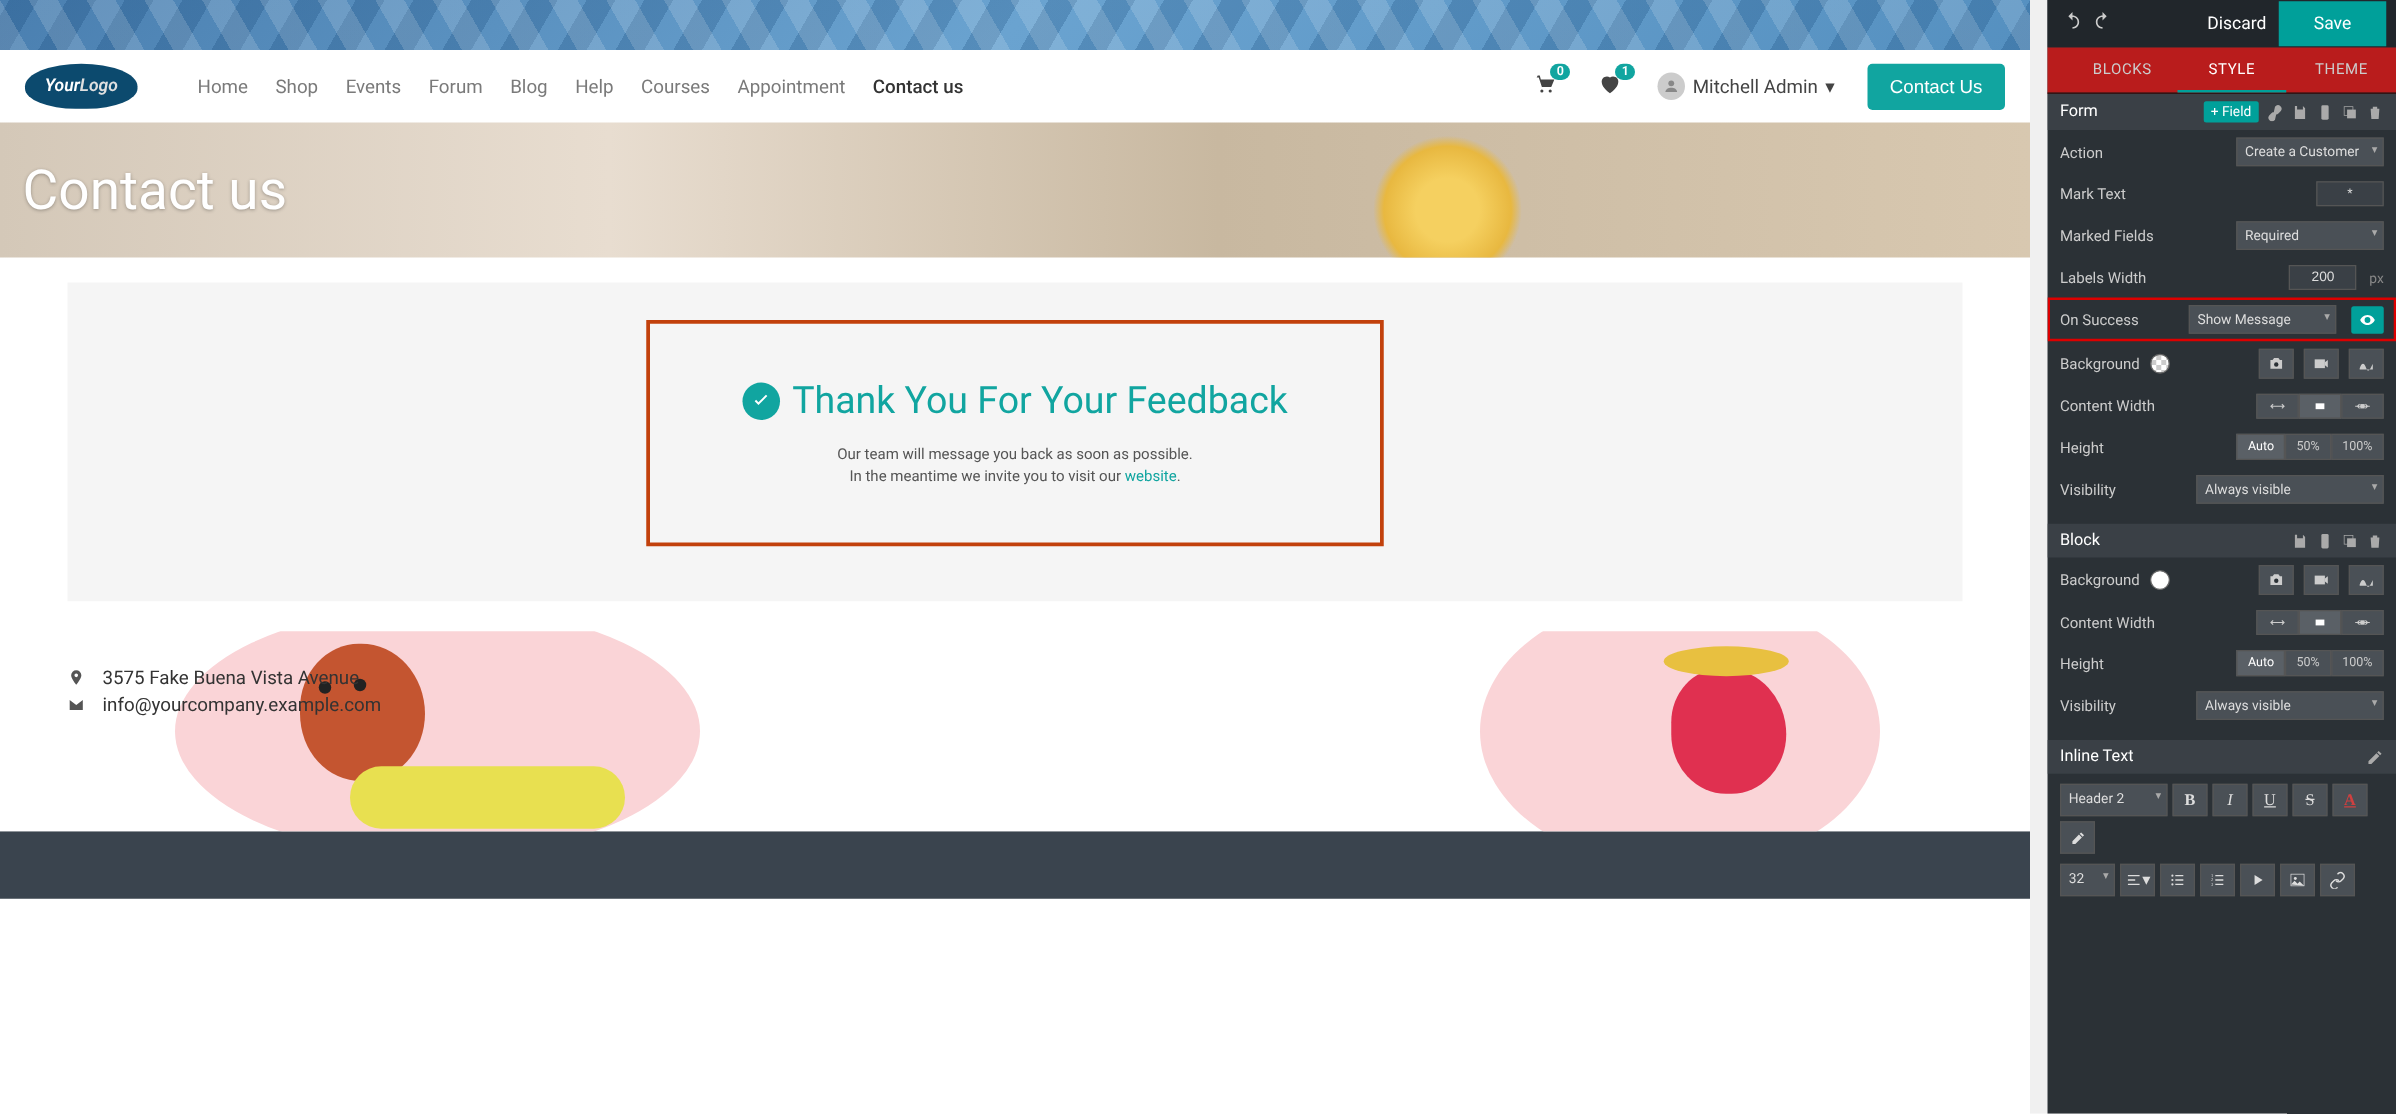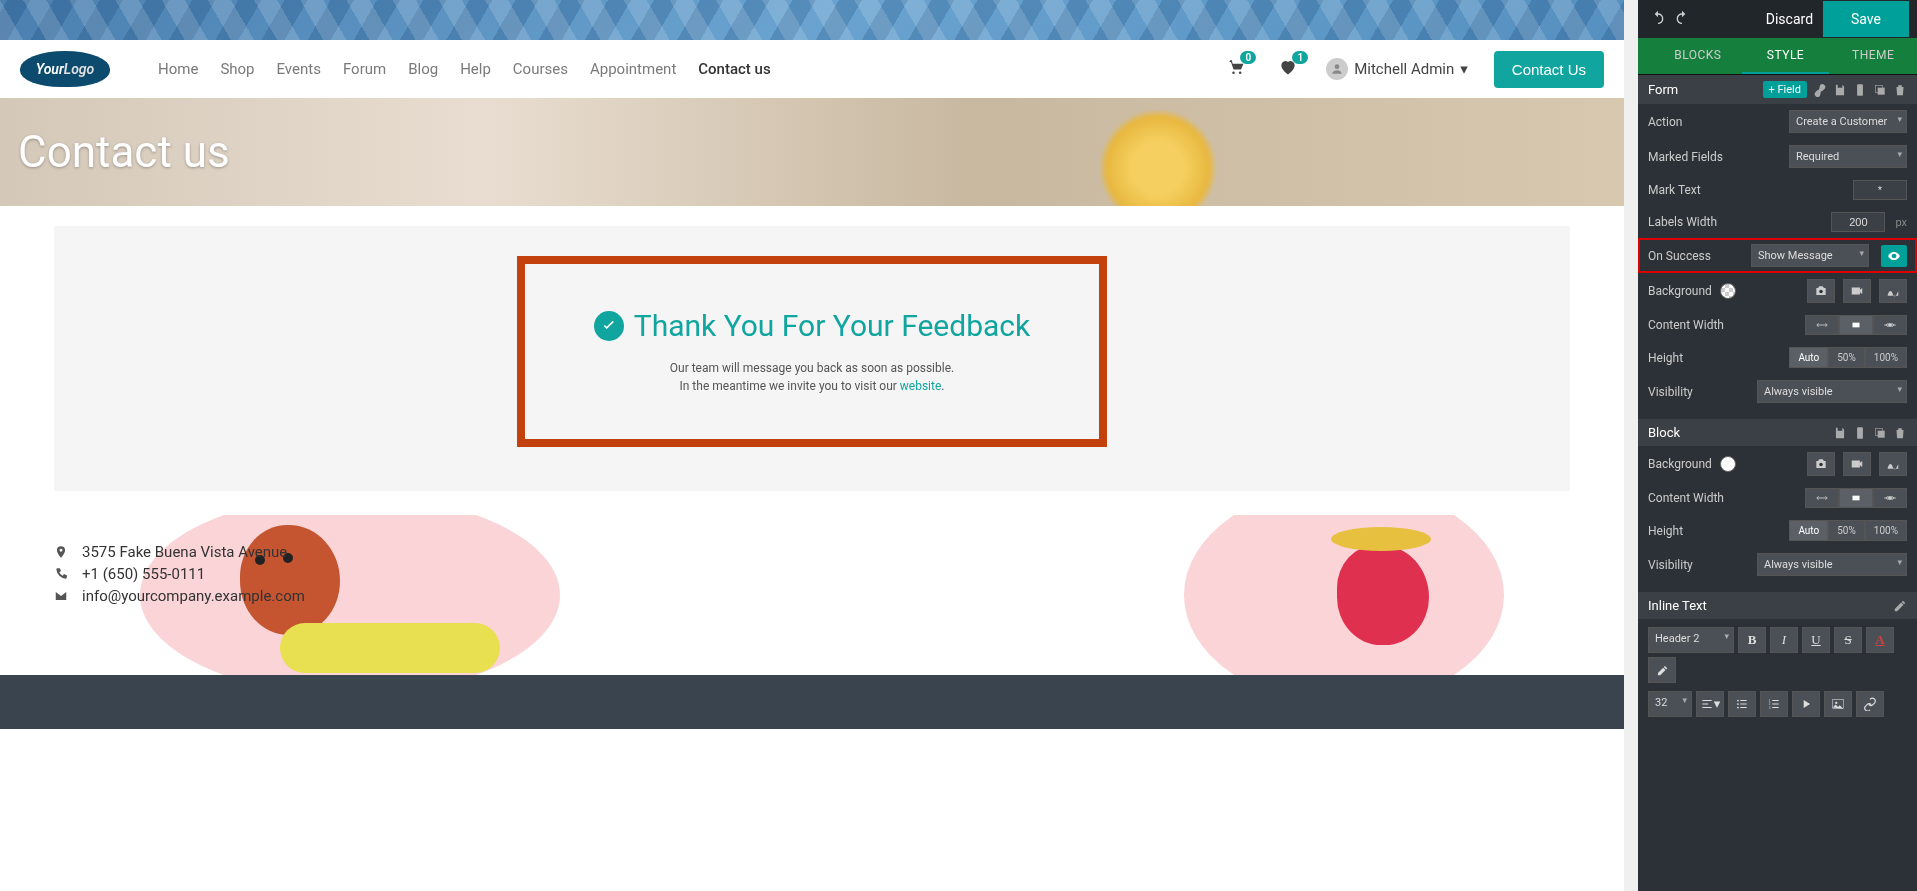--- a/index.html
+++ b/index.html
@@ -30,21 +30,21 @@
 .btn-contact { background:#11a5a0; color:#fff; border:none; padding:10px 18px; border-radius:4px; font-size:15px; margin-left:18px; cursor:pointer; }
 
 
 .page-header { height: 108px; background: linear-gradient(90deg, #d4c8b8 0%, #e8ddd0 30%, #c8b8a0 60%, #d8c8b0 100%); position:relative; display:flex; align-items:center; padding-left:18px; overflow:hidden; }
 .page-header::before { content:""; position:absolute; right:25%; top:10px; width:120px; height:120px; background:radial-gradient(circle,#f5d060 30%, #e8b840 60%, transparent 70%); border-radius:50%; }
 .page-header h1 { color:#fff; font-size:44px; font-weight:400; z-index:1; text-shadow:0 1px 3px rgba(0,0,0,0.3); }
 
 
 .main-area { padding: 20px 54px 0; }
 .feedback-card { background:#f5f5f5; padding:30px 20px 44px; }
-.feedback-inner { max-width: 590px; margin: 0 auto; border:8px solid #c2410c; padding:44px 20px 44px; text-align:center; }
+.feedback-inner { max-width: 590px; margin: 0 auto; border:3px solid #c2410c; padding:44px 20px 44px; text-align:center; }
 .feedback-title { color:#11a5a0; font-size:30px; font-weight:400; display:inline-flex; align-items:center; gap:10px; }
 .check-circle { width:30px; height:30px; background:#11a5a0; border-radius:50%; display:inline-flex; align-items:center; justify-content:center; }
 .check-circle svg { width:18px; height:18px; fill:#fff; }
 .feedback-sub { color:#555; font-size:12px; margin-top:16px; line-height:1.5; }
 .feedback-sub a { color:#11a5a0; text-decoration:none; }
 
 
 .footer-info { margin-top:24px; padding:28px 0 30px 54px; position:relative; background:#fff; min-height:160px; overflow:hidden; }
 .footer-blobs { position:absolute; inset:0; z-index:0; }
 .blob { position:absolute; border-radius:50%; }
@@ -63,21 +63,21 @@
 
 
 .sidepanel { width: 279px; background:#2b3136; color:#ccc; font-size:13px; display:flex; flex-direction:column; }
 .sp-top { height:38px; background:#21262b; display:flex; align-items:center; padding:0 8px; gap:0; }
 .sp-top .icon-btn { color:#ccc; cursor:pointer; padding:4px; }
 .sp-top .icon-btn svg { width:16px; height:16px; fill:currentColor; }
 .sp-top .flex { flex:1; }
 .sp-discard { color:#fff; font-size:14px; cursor:pointer; padding:8px 10px; }
 .sp-save { background:#00a09a; color:#fff; font-size:14px; padding:10px 28px; cursor:pointer; }
 
-.sp-tabs { display:flex; background:#15803d; border-bottom:1px solid #111;padding-left:16px; }
+.sp-tabs { display:flex; background:#b91c1c; border-bottom:1px solid #111;padding-left:16px; }
 .sp-tab { flex:1; text-align:center; padding:10px 0; font-size:12px; letter-spacing:0.5px; color:#ccc; cursor:pointer; }
 .sp-tab.active { color:#fff; border-bottom:2px solid #00a09a; }
 
 .sp-scroll { flex:1; overflow-y:auto; }
 .sp-section-hdr { background:#3a4046; padding:6px 10px; display:flex; align-items:center; gap:6px; font-size:13px; color:#fff; }
 .sp-section-hdr .flex { flex:1; }
 .sp-add-field { background:#00a09a; color:#fff; font-size:11px; padding:2px 6px; border-radius:2px; cursor:pointer; }
 .sp-hdr-icon { width:14px; height:14px; fill:#aaa; cursor:pointer; }
 .sp-row { display:flex; align-items:center; padding:6px 10px; gap:8px; min-height:30px; }
 .sp-row.hl { border:2px solid #d00; padding:4px 8px; }
@@ -189,26 +189,20 @@
       </div>
       <div class="company-info">
         <div class="info-row">
             <svg viewBox="0 0 24 24">
               <path d="M12 2a7 7 0 0 0-7 7c0 5 7 13 7 13s7-8 7-13a7 7 0 0 0-7-7zm0 9.5A2.5 2.5 0 1 1 12 6.5a2.5 2.5 0 0 1 0 5z"></path>
             </svg>
             <span>3575 Fake Buena Vista Avenue</span>
           </div>
         <div class="info-row">
             <svg viewBox="0 0 24 24">
-              <path d="M6 2h4l2 5-3 2a12 12 0 0 0 6 6l2-3 5 2v4a2 2 0 0 1-2 2A18 18 0 0 1 4 4a2 2 0 0 1 2-2z"></path>
-            </svg>
-            <span>+1 (650) 555-0111</span>
-          </div>
-        <div class="info-row">
-            <svg viewBox="0 0 24 24">
               <path d="M3 5h18v14H3z M3 5l9 7 9-7"></path>
             </svg>
             <span>info@yourcompany.example.com</span>
           </div>
       </div>
     </div>
     <div class="footer-bar"></div>
   </div>
 
   <div class="canvas-scrollbar"></div>
@@ -255,26 +249,26 @@
         <svg class="sp-hdr-icon" viewBox="0 0 24 24">
             <path d="M6 7h12l-1 14H7zM9 4h6v3H9zM4 7h16"></path>
           </svg>
       </div>
 
       <div class="sp-row">
         <span class="sp-label">Action</span>
         <div class="sp-select">Create a Customer</div>
       </div>
       <div class="sp-row">
+        <span class="sp-label">Mark Text</span>
+        <input class="sp-input" value="*" style="">
+      </div>
+      <div class="sp-row">
         <span class="sp-label">Marked Fields</span>
         <div class="sp-select">Required</div>
-      </div>
-      <div class="sp-row">
-        <span class="sp-label">Mark Text</span>
-        <input class="sp-input" value="*" style="">
       </div>
       <div class="sp-row">
         <span class="sp-label">Labels Width</span>
         <input class="sp-input" value="200" style="">
         <span class="sp-unit">px</span>
       </div>
       <div class="sp-row hl">
         <span class="sp-label">On Success</span>
         <div class="sp-select">Show Message</div>
         <div class="sp-eye">

